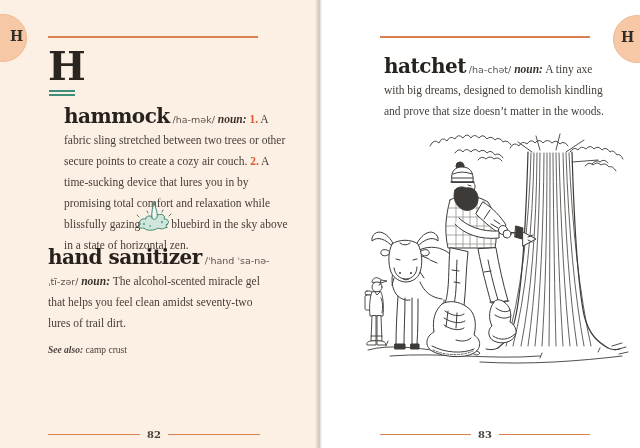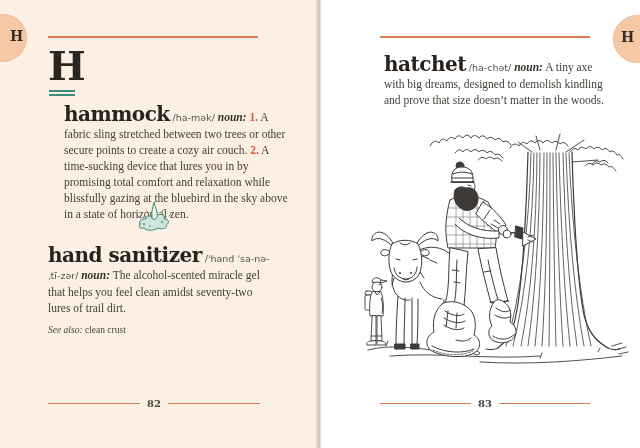--- a/index.html
+++ b/index.html
@@ -23,36 +23,36 @@
 
   .rule-top{position:absolute;height:2px;background:#d9804f;}
   .page-left .rule-top{left:48px;top:36px;width:210px;}
   .page-right .rule-top{left:60px;top:36px;width:210px;}
 
   .big-letter{position:absolute;left:48px;top:46px;font-family:"DejaVu Serif",serif;
       font-weight:bold;font-size:40px;line-height:1;color:#2a2521;letter-spacing:-1px;}
   .letter-rules{position:absolute;left:49px;top:90px;width:26px;}
   .letter-rules .bar{height:2px;background:#3f8e7c;margin-bottom:2px;}
 
-  .entry{position:absolute;font-size:11.5px;line-height:16px;color:#443e38;}
+  .entry{position:absolute;font-size:11.5px;line-height:21px;color:#443e38;}
   .hw{font-family:"DejaVu Serif",serif;font-weight:bold;font-size:20px;
       letter-spacing:-0.5px;color:#27221e;}
   .pron{font-family:"DejaVu Sans",sans-serif;font-size:9.5px;color:#5b554f;}
   .pos{font-weight:bold;font-style:italic;color:#39332d;font-size:11.5px;}
   .num{font-weight:bold;color:#dd5a32;}
   .entry-hammock{left:64px;top:94px;width:227px;}
   .entry-hand{left:48px;top:235px;width:229px;}
   .entry-hatchet{left:64px;top:44px;width:227px;}
   .see-also{margin-top:6px;font-size:9.5px;color:#4a443e;}
-  .see-also .label{font-style:italic;font-weight:normal;}
+  .see-also .label{font-style:italic;font-weight:bold;}
 
   .gel-illo{position:absolute;left:135px;top:199px;}
   .scene-illo{position:absolute;left:40px;top:120px;}
 
-  .footer{position:absolute;top:398px;display:flex;align-items:center;gap:7px;}
+  .footer{position:absolute;top:429px;display:flex;align-items:center;gap:7px;}
   .page-left .footer{left:48px;width:212px;}
   .page-right .footer{left:60px;width:210px;}
   .footer .fline{flex:1;height:1.5px;background:#d9804f;}
   .footer .pnum{font-family:"DejaVu Serif",serif;font-weight:bold;font-size:10px;color:#453f39;}
 </style>
 </head>
 <body>
 
 <div class="spread">
 
@@ -76,21 +76,21 @@
         <path d="M5,25 C3,22 7,19 11,20 C10,17 15,16 17,18 C16,14 21,13 23,16 C27,14 31,17 29,20 C34,20 35,24 31,26 C33,29 27,31 23,29 C19,32 11,32 9,29 C5,30 3,28 5,25 Z" fill="#cfe6dc"></path>
         <path d="M17,19 C16,13 18,8 19,3 C20,8 23,13 22,18 C21,21 18,21 17,19 Z" fill="#eef7f2"></path>
         <path d="M4,18 l-2,-2 M34,17 l2,-2 M13,14 l-1,-2 M27,13 l1,-2"></path>
         <circle cx="9" cy="25" r="1.2" fill="#2e7d68" stroke="none" opacity="0.55"></circle>
         <circle cx="27" cy="23" r="1.2" fill="#2e7d68" stroke="none" opacity="0.55"></circle>
         <circle cx="15" cy="27" r="1" fill="#2e7d68" stroke="none" opacity="0.55"></circle>
       </g>
     </svg>
 
     <p class="entry entry-hand"><span class="hw">hand sanitizer</span> <span class="pron">/ˈhand ˈsa-nə-ˌtī-zər/</span> <span class="pos">noun:</span> <span>The alcohol-scented miracle gel that helps you feel clean amidst seventy-two lures of trail dirt.</span>
-      <span class="see-also" style="display:block"><span class="label">See also:</span> <span>clean crust</span></span></p>
+      <span class="see-also" style="display:block"><span class="label">See also:</span> <span>camp crust</span></span></p>
 
     <div class="footer">
       <div class="fline"></div>
       <span class="pnum">82</span>
       <div class="fline"></div>
     </div>
   </div>
 
   <div class="page page-right">
     <div class="tab tab-right">

